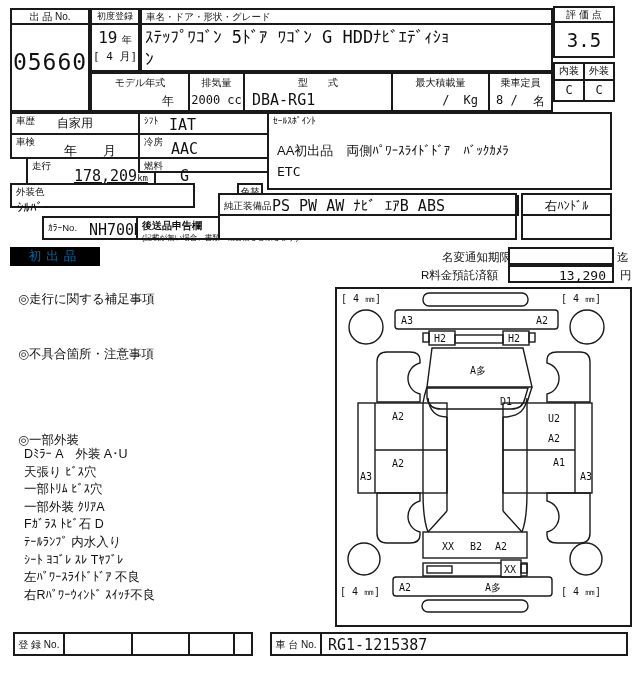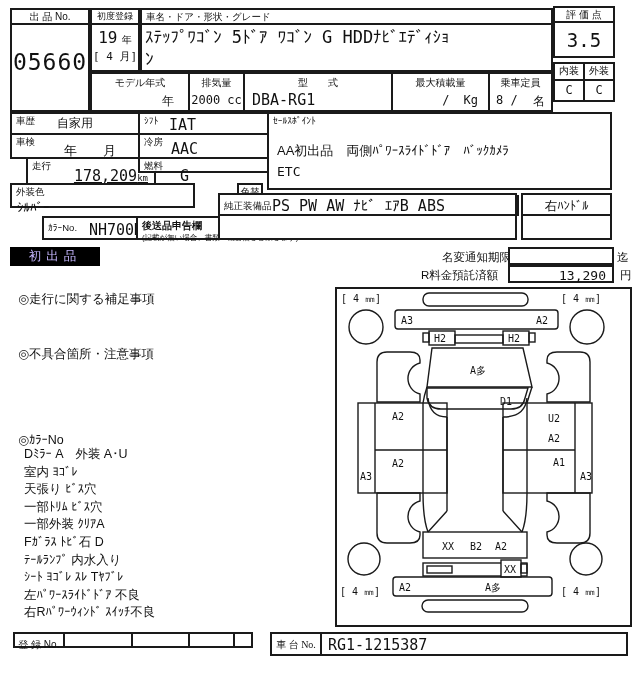--- a/index.html
+++ b/index.html
@@ -4,21 +4,21 @@
 <style>
   html,body{margin:0;padding:0;background:#e8e8e8;}
   .sheet{position:relative;width:640px;height:680px;background:#ffffff;color:#111;
          font-family:"Liberation Sans","DejaVu Sans",sans-serif;overflow:hidden;}
   .abs{position:absolute;box-sizing:border-box;}
   .box{position:absolute;box-sizing:border-box;border:2px solid #1a1a1a;background:#fff;}
   .hd{font-size:10px;text-align:center;border-bottom:2px solid #1a1a1a;line-height:13px;height:15px;box-sizing:border-box;}
   .cl{position:absolute;top:1px;left:4px;font-size:9.5px;white-space:nowrap;}
   .mono{font-family:"DejaVu Sans Mono",monospace;}
   .txt{position:absolute;white-space:nowrap;}
-  .badge{background:#000;color:#c4b5fd;text-align:center;}
+  .badge{background:#000;color:#0369a1;text-align:center;}
   svg text{font-family:"DejaVu Sans Mono",monospace;font-size:10px;fill:#111;}
   svg .shp{fill:none;stroke:#1a1a1a;stroke-width:1.4;}
   svg .fillw{fill:#fff;stroke:#1a1a1a;stroke-width:1.4;}
 </style>
 </head>
 <body>
 
 <div class="sheet">
 
   <div class="box" style="left:10px;top:8px;width:80px;height:104px;">
@@ -155,24 +155,23 @@
   <div class="txt" style="left:617px;top:250px;font-size:11.5px;">迄</div>
 
   <div class="txt" style="left:421px;top:268px;font-size:11.5px;">R料金預託済額</div>
   <div class="box" style="left:508px;top:265px;width:106px;height:18px;">
     <div class="mono" style="font-size:13px;text-align:right;padding-right:6px;padding-top:1px;">13,290</div>
   </div>
   <div class="txt" style="left:620px;top:268px;font-size:11.5px;">円</div>
 
   <div class="txt" style="left:18px;top:291px;font-size:12.5px;">◎走行に関する補足事項</div>
   <div class="txt" style="left:18px;top:346px;font-size:12.5px;">◎不具合箇所・注意事項</div>
-  <div class="txt" style="left:18px;top:432px;font-size:12.5px;">◎ｶﾗｰNo</div>
+  <div class="txt" style="left:18px;top:432px;font-size:12.5px;">◎一部外装</div>
   <div class="abs" style="left:24px;top:446px;width:300px;font-size:12.5px;line-height:17.6px;">
     <div>Dﾐﾗｰ A　外装 A･U</div>
-    <div>室内 ﾖｺﾞﾚ</div>
     <div>天張り ﾋﾞｽ穴</div>
     <div>一部ﾄﾘﾑ ﾋﾞｽ穴</div>
     <div>一部外装 ｸﾘｱA</div>
     <div>Fｶﾞﾗｽ ﾄﾋﾞ石 D</div>
     <div>ﾃｰﾙﾗﾝﾌﾟ 内水入り</div>
     <div>ｼｰﾄ ﾖｺﾞﾚ ｽﾚ Tﾔﾌﾞﾚ</div>
     <div>左ﾊﾟﾜｰｽﾗｲﾄﾞﾄﾞｱ 不良</div>
     <div>右Rﾊﾟﾜｰｳｨﾝﾄﾞ ｽｲｯﾁ不良</div>
   </div>
 
@@ -239,25 +238,25 @@
       <rect class="fillw" x="164" y="271" width="20" height="17"></rect>
       <text x="167" y="284">XX</text>
       <rect class="shp" x="184" y="275" width="6" height="9"></rect>
       <rect class="shp" x="56" y="288" width="159" height="19" rx="3"></rect>
       <text x="62" y="302">A2</text>
       <text x="148" y="302">A多</text>
       <rect class="shp" x="85" y="311" width="106" height="12" rx="6"></rect>
     </svg>
   </div>
 
-  <div class="box" style="left:13px;top:632px;width:240px;height:16px;display:flex;gap:16px;">
+  <div class="box" style="left:13px;top:632px;width:240px;height:24px;display:flex;gap:16px;">
     <div style="width:55px;font-size:10px;text-align:center;padding-top:4px;border-right:2px solid #1a1a1a;">登 録 No.</div>
     <div style="width:58px;border-right:2px solid #1a1a1a;"></div>
     <div style="width:45px;border-right:2px solid #1a1a1a;"></div>
     <div style="width:31px;border-right:2px solid #1a1a1a;"></div>
     <div style="flex:1;"></div>
   </div>
   <div class="box" style="left:270px;top:632px;width:358px;height:24px;display:flex;">
-    <div style="width:48px;font-size:10px;text-align:center;padding-top:4px;border-right:2px solid #1a1a1a;font-family:Liberation Serif, serif;">車 台 No.</div>
+    <div style="width:48px;font-size:10px;text-align:center;padding-top:4px;border-right:2px solid #1a1a1a;">車 台 No.</div>
     <div class="mono" style="flex:1;font-size:15px;padding-left:6px;padding-top:2px;">RG1-1215387</div>
   </div>
 
 </div>
 
 </body></html>

